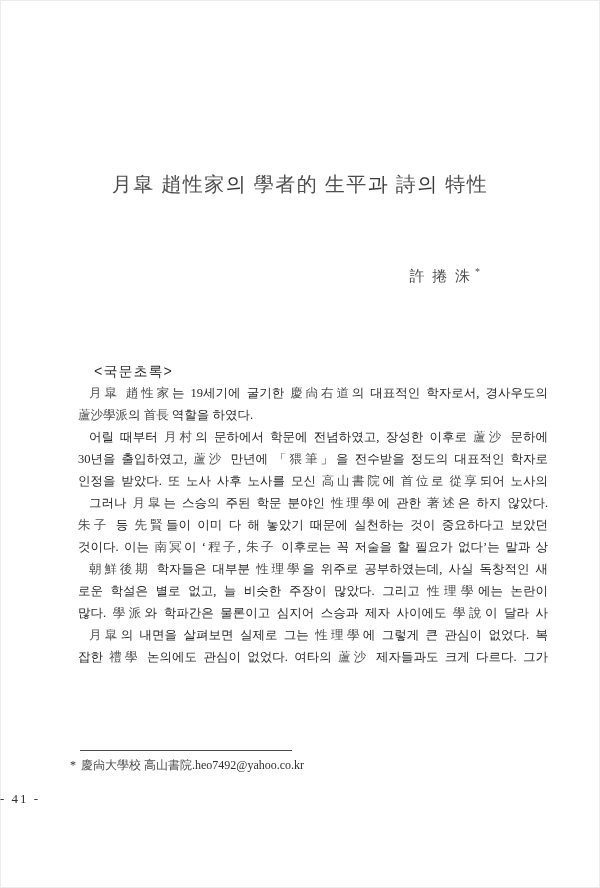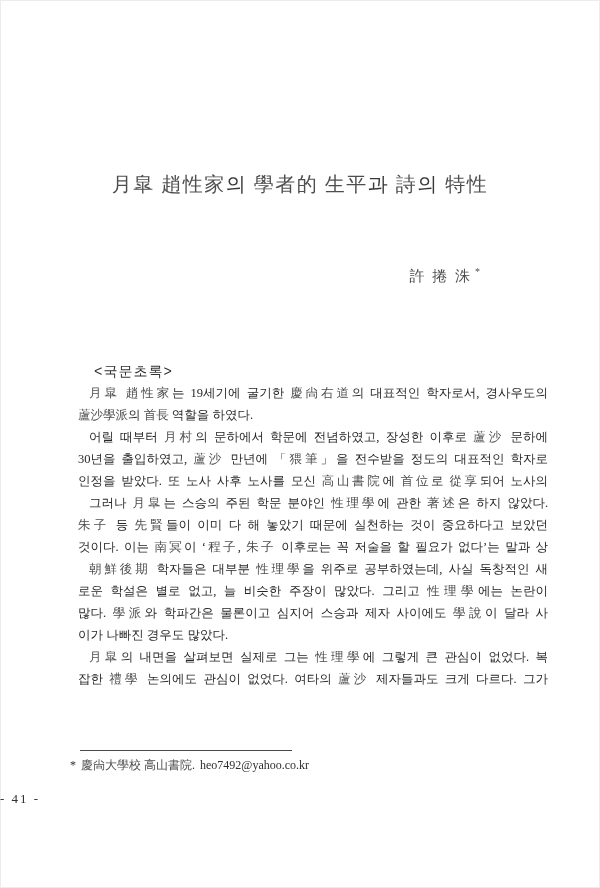--- a/index.html
+++ b/index.html
@@ -67,21 +67,21 @@
     border-top: 1px solid #4a4a4a;
   }
   .footnote {
     position: absolute;
     top: 757px;
     left: 70px;
     font-size: 12px;
     color: #2f2f2f;
   }
   .footnote .fn-marker { margin-right: 5px; }
-  .footnote .fn-email { margin-left: 5px; }
+  .footnote .fn-email { }
   .pageno {
     position: absolute;
     top: 791px; left: 0; right: 0;
     font-size: 13px;
     letter-spacing: 2px;
     color: #303030;
   }
 </style>
 </head>
 <body>
@@ -108,21 +108,20 @@
       </div>
       <div>
         <div class="line indent fill">그러나 <span class="hanja">月皐</span>는 스승의 주된 학문 분야인 <span class="hanja">性理學</span>에 관한 <span class="hanja">著述</span>은 하지 않았다.</div>
         <div class="line fill"><span class="hanja">朱子</span> 등 <span class="hanja">先賢</span>들이 이미 다 해 놓았기 때문에 실천하는 것이 중요하다고 보았던</div>
         <div class="line fill">것이다. 이는 <span class="hanja">南冥</span>이 ‘<span class="hanja">程子</span>, <span class="hanja">朱子</span> 이후로는 꼭 저술을 할 필요가 없다’는 말과 상</div>
       </div>
       <div>
         <div class="line indent fill"><span class="hanja">朝鮮後期</span> 학자들은 대부분 <span class="hanja">性理學</span>을 위주로 공부하였는데, 사실 독창적인 새</div>
         <div class="line fill">로운 학설은 별로 없고, 늘 비슷한 주장이 많았다. 그리고 <span class="hanja">性理學</span>에는 논란이</div>
         <div class="line fill">많다. <span class="hanja">學派</span>와 학파간은 물론이고 심지어 스승과 제자 사이에도 <span class="hanja">學說</span>이 달라 사</div>
-        <div class="line">이가 나빠진 경우도 많았다.</div>
       </div>
       <div>
         <div class="line indent fill"><span class="hanja">月皐</span>의 내면을 살펴보면 실제로 그는 <span class="hanja">性理學</span>에 그렇게 큰 관심이 없었다. 복</div>
         <div class="line fill">잡한 <span class="hanja">禮學</span> 논의에도 관심이 없었다. 여타의 <span class="hanja">蘆沙</span> 제자들과도 크게 다르다. 그가</div>
       </div>
     </div>
 
   <div class="footnote-rule"></div>
 
   <div class="footnote">

